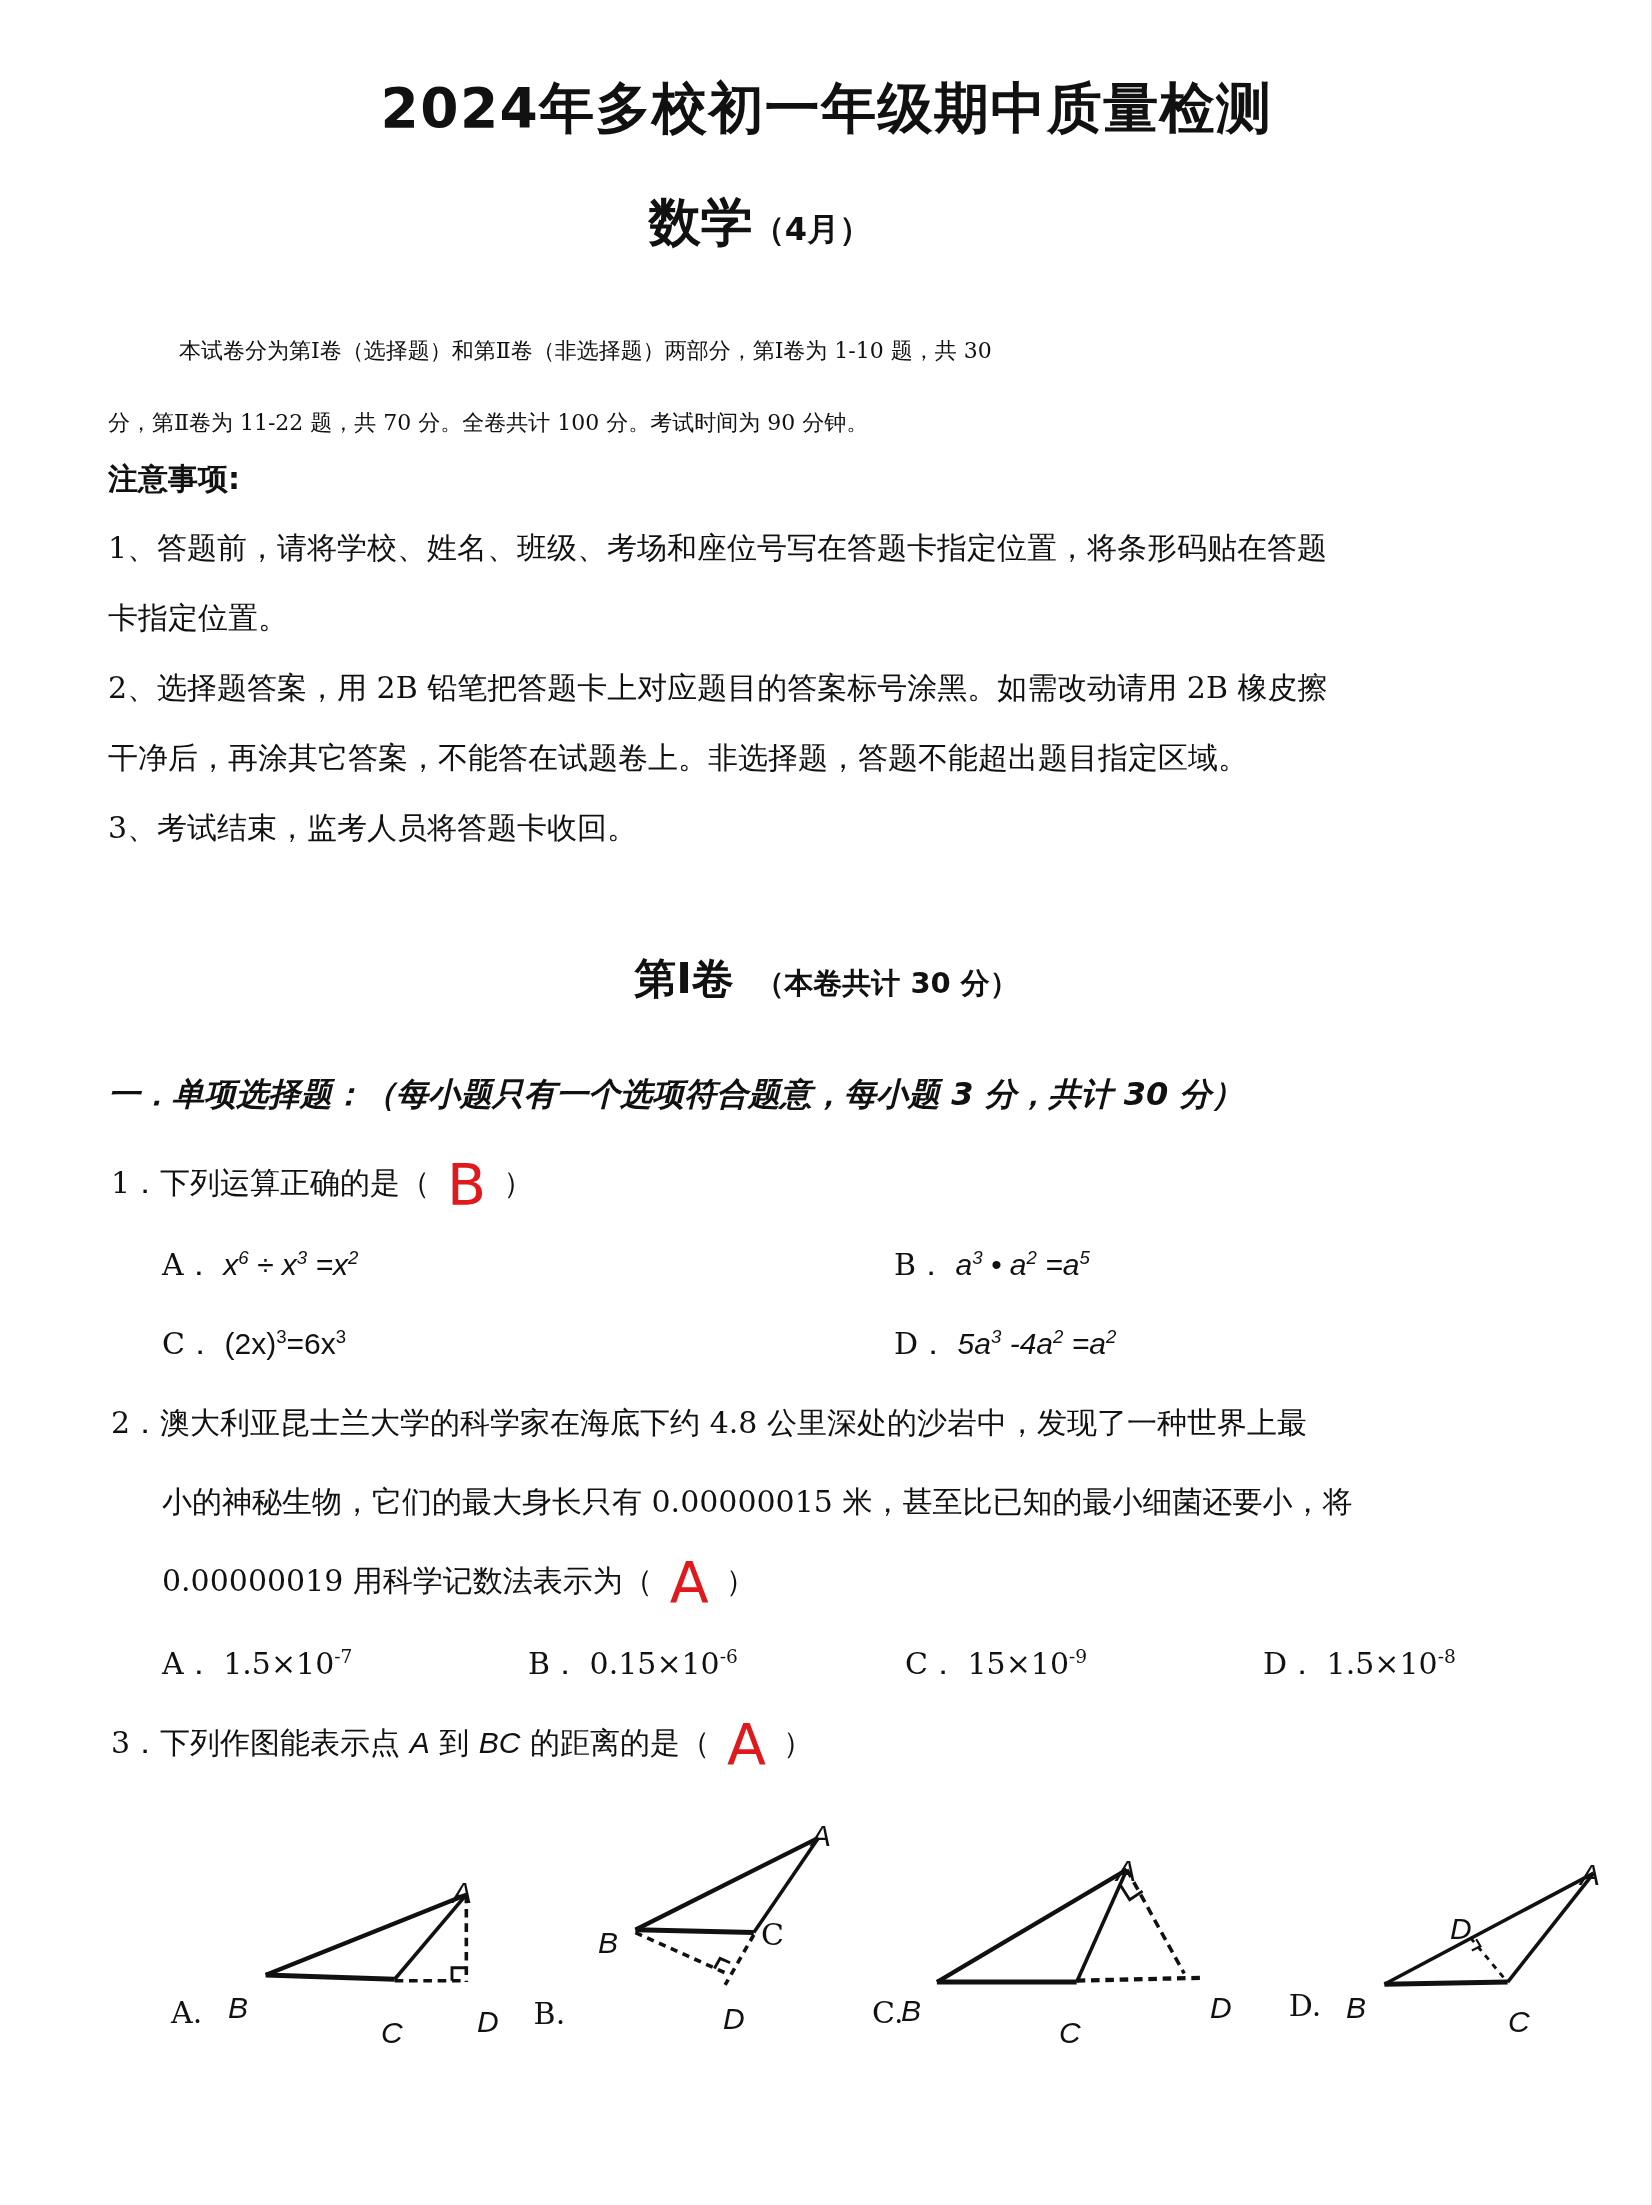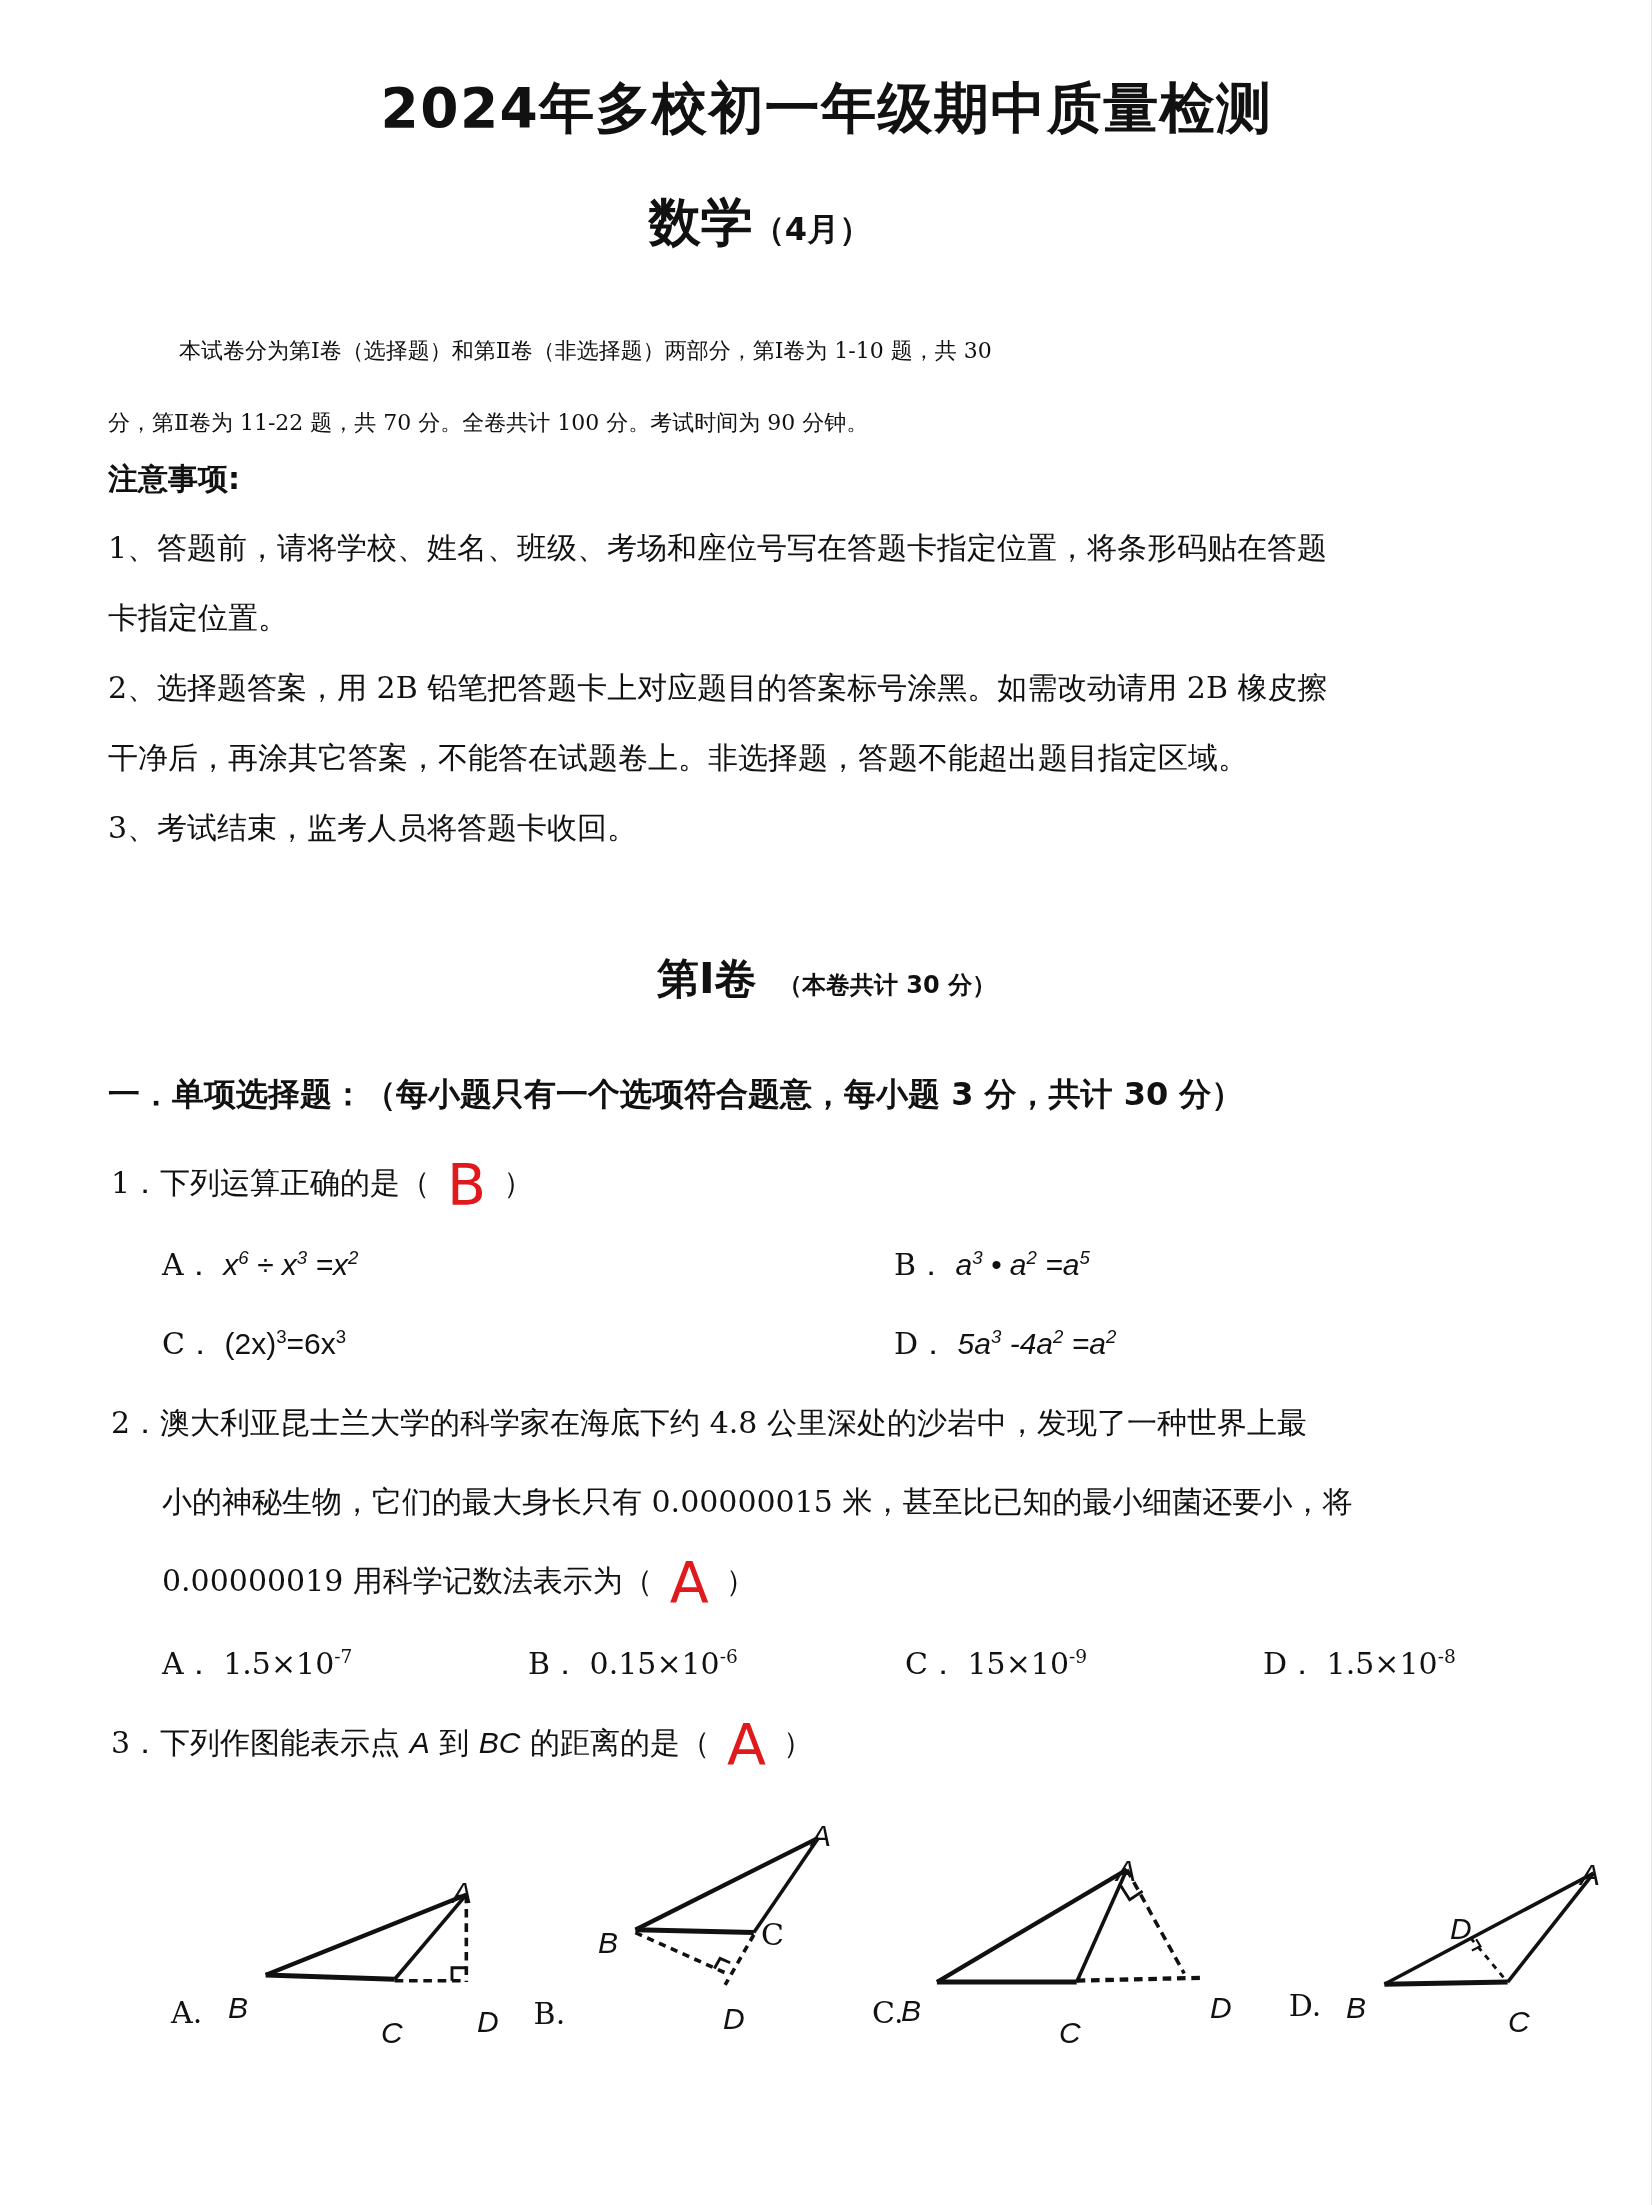--- a/index.html
+++ b/index.html
@@ -11,22 +11,22 @@
   .subtitle { left: 0; width: 1520px; top: 188px; text-align: center; font-family: "DejaVu Sans", sans-serif;
               font-weight: bold; font-size: 52px; }
   .subtitle .small { font-size: 32px; font-weight: bold; }
   .para { font-size: 22px; line-height: 69px; }
   .intro { left: 108px; top: 316px; width: 1500px; }
   .intro2 { left: 108px; top: 388px; width: 1500px; }
   .notes-h { left: 108px; top: 459px; font-weight: bold; font-family: "DejaVu Sans", sans-serif; font-size: 30px; }
   .note { left: 108px; width: 1508px; font-size: 30px; }
   .sec-title { left: 0; width: 1653px; top: 951px; text-align: center; }
   .sec-title .big { font-size: 42px; font-weight: bold; font-family: "DejaVu Sans", sans-serif; }
-  .sec-title .sm { font-size: 24px; font-weight: bold; font-family: "DejaVu Sans", sans-serif; margin-left: 21.5px; }
-  .part-h { left: 108px; top: 1073px; font-size: 32px; font-weight: bold; font-family: "DejaVu Sans", sans-serif; }
+  .sec-title .sm { font-size: 29px; font-weight: bold; font-family: "DejaVu Sans", sans-serif; margin-left: 21.5px; }
+  .part-h { left: 108px; top: 1073px; font-size: 32px; font-weight: bold; font-family: "DejaVu Sans", sans-serif; font-style: italic; }
   .q { font-size: 30px; }
   .answer { color: #e0191c; font-family: "DejaVu Sans", sans-serif; font-size: 57px; font-weight: normal;
             display: inline-block; vertical-align: middle; margin: -21.5px 17px; font-style: normal; }
   .opt { font-size: 30px; }
   .math { font-style: italic; font-family: Liberation Sans, sans-serif; margin-top: 24px; }
   sup { font-size: 0.62em; }
   .diagram { position: absolute; }
   .dlabel { position: absolute; font-size: 30px; }
   .edge-right { position: absolute; right: 0; top: 0; width: 2.2px; height: 2205px; background: #e6e6e6; }
 </style>

